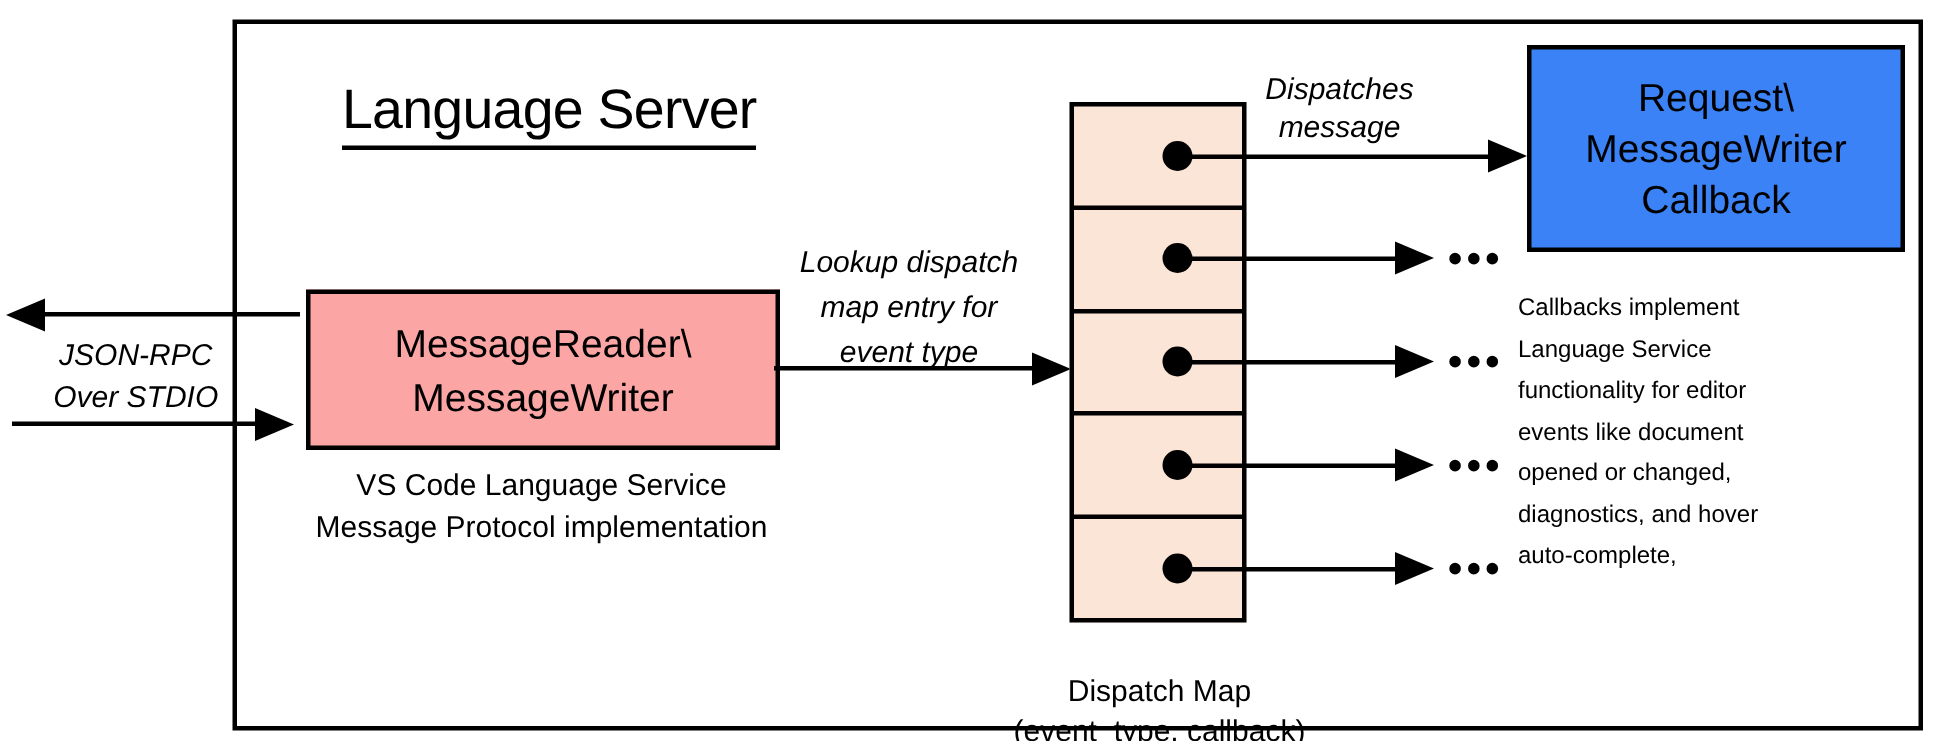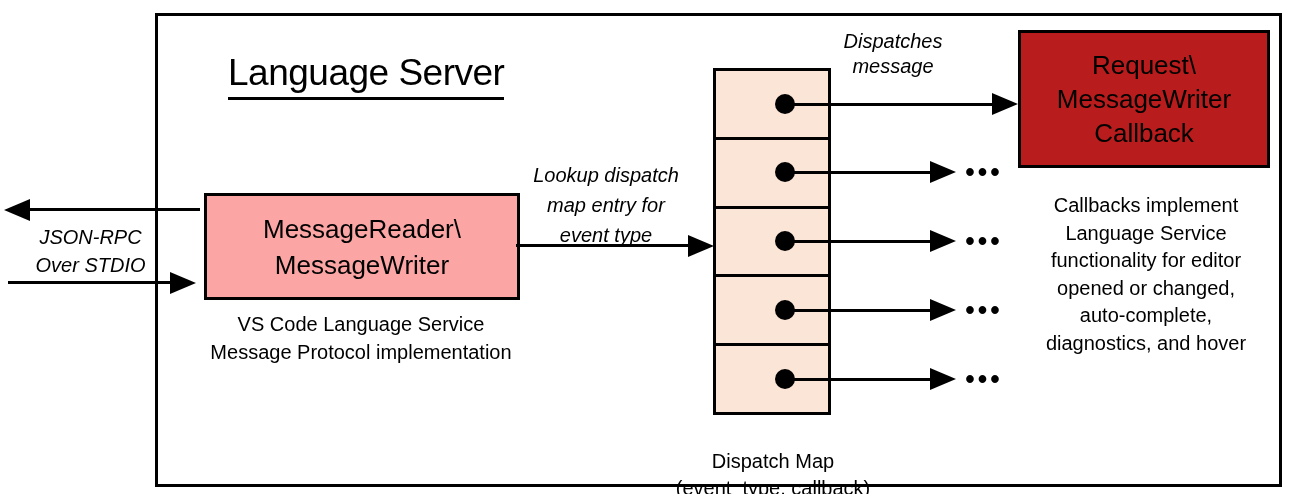--- a/index.html
+++ b/index.html
@@ -14,39 +14,39 @@
   .title{
     position:absolute;left:228px;top:52px;font-size:37px;letter-spacing:-0.5px;
     border-bottom:3px solid #000;padding-bottom:3px;white-space:nowrap;
   }
   .box{
     position:absolute;border:3px solid #000;box-sizing:border-box;
     display:flex;flex-direction:column;align-items:center;justify-content:center;
     text-align:center;
   }
   .msgbox{left:204px;top:193px;width:316px;height:107px;background:#fca5a5;font-size:26px;line-height:36px;}
-  .cbbox{left:1018px;top:30px;width:252px;height:138px;background:#b91c1c;font-size:26px;line-height:34px;}
+  .cbbox{left:1018px;top:30px;width:252px;height:138px;background:#3b82f6;font-size:26px;line-height:34px;}
   .dispatch{
     position:absolute;left:713px;top:68px;width:118px;height:347px;
     border:3px solid #000;box-sizing:border-box;background:#FBE5D6;
     display:flex;flex-direction:column;
   }
   .cell{flex:1;border-bottom:3px solid #000;}
   .cell:last-child{border-bottom:none;}
   .hline{position:absolute;height:3px;background:#000;}
   .tri-r{position:absolute;width:0;height:0;border-top:11px solid transparent;border-bottom:11px solid transparent;border-left:26px solid #000;}
   .tri-l{position:absolute;width:0;height:0;border-top:11px solid transparent;border-bottom:11px solid transparent;border-right:26px solid #000;}
   .dot{position:absolute;width:20px;height:20px;border-radius:50%;background:#000;}
   .label{position:absolute;text-align:center;font-size:20px;}
   .italic{font-style:italic;}
   .ellipsis{
     position:absolute;width:52px;text-align:center;font-size:27px;font-weight:bold;
     letter-spacing:3px;line-height:30px;
   }
-  .note{position:absolute;left:1012px;top:192px;width:268px;text-align:center;font-size:20px;line-height:27.5px;}
+  .note{position:absolute;left:1012px;top:192px;width:268px;font-size:16px;line-height:27.5px;}
 </style>
 </head>
 <body>
 
 <div class="stage">
 
   <div class="outer"></div>
 
   <div class="title">Language Server</div>
 
@@ -110,33 +110,34 @@
   <div class="dot" style="left:775px;top:369px;"></div>
   <div class="hline" style="left:785px;top:378px;width:147px;"></div>
   <div class="tri-r" style="left:930px;top:368px;"></div>
   <div class="ellipsis" style="left:958px;top:364px;">•••</div>
 
   <div class="label" style="left:653px;top:448px;width:240px;line-height:27px;text-align:center;">
     <div>Dispatch Map</div>
     <div>(event_type, callback)</div>
   </div>
 
-  <div class="label italic" style="left:810px;top:29px;width:166px;line-height:25px;">
+  <div class="label italic" style="left:810px;top:48px;width:166px;line-height:25px;">
     <div>Dispatches</div>
     <div>message</div>
   </div>
 
   <div class="box cbbox">
     <div>Request\</div>
     <div>MessageWriter</div>
     <div>Callback</div>
   </div>
 
   <div class="note">
     <div>Callbacks implement</div>
     <div>Language Service</div>
     <div>functionality for editor</div>
+    <div>events like document</div>
     <div>opened or changed,</div>
+    <div>diagnostics, and hover</div>
     <div>auto-complete,</div>
-    <div>diagnostics, and hover</div>
   </div>
 
 </div>
 
 </body></html>

